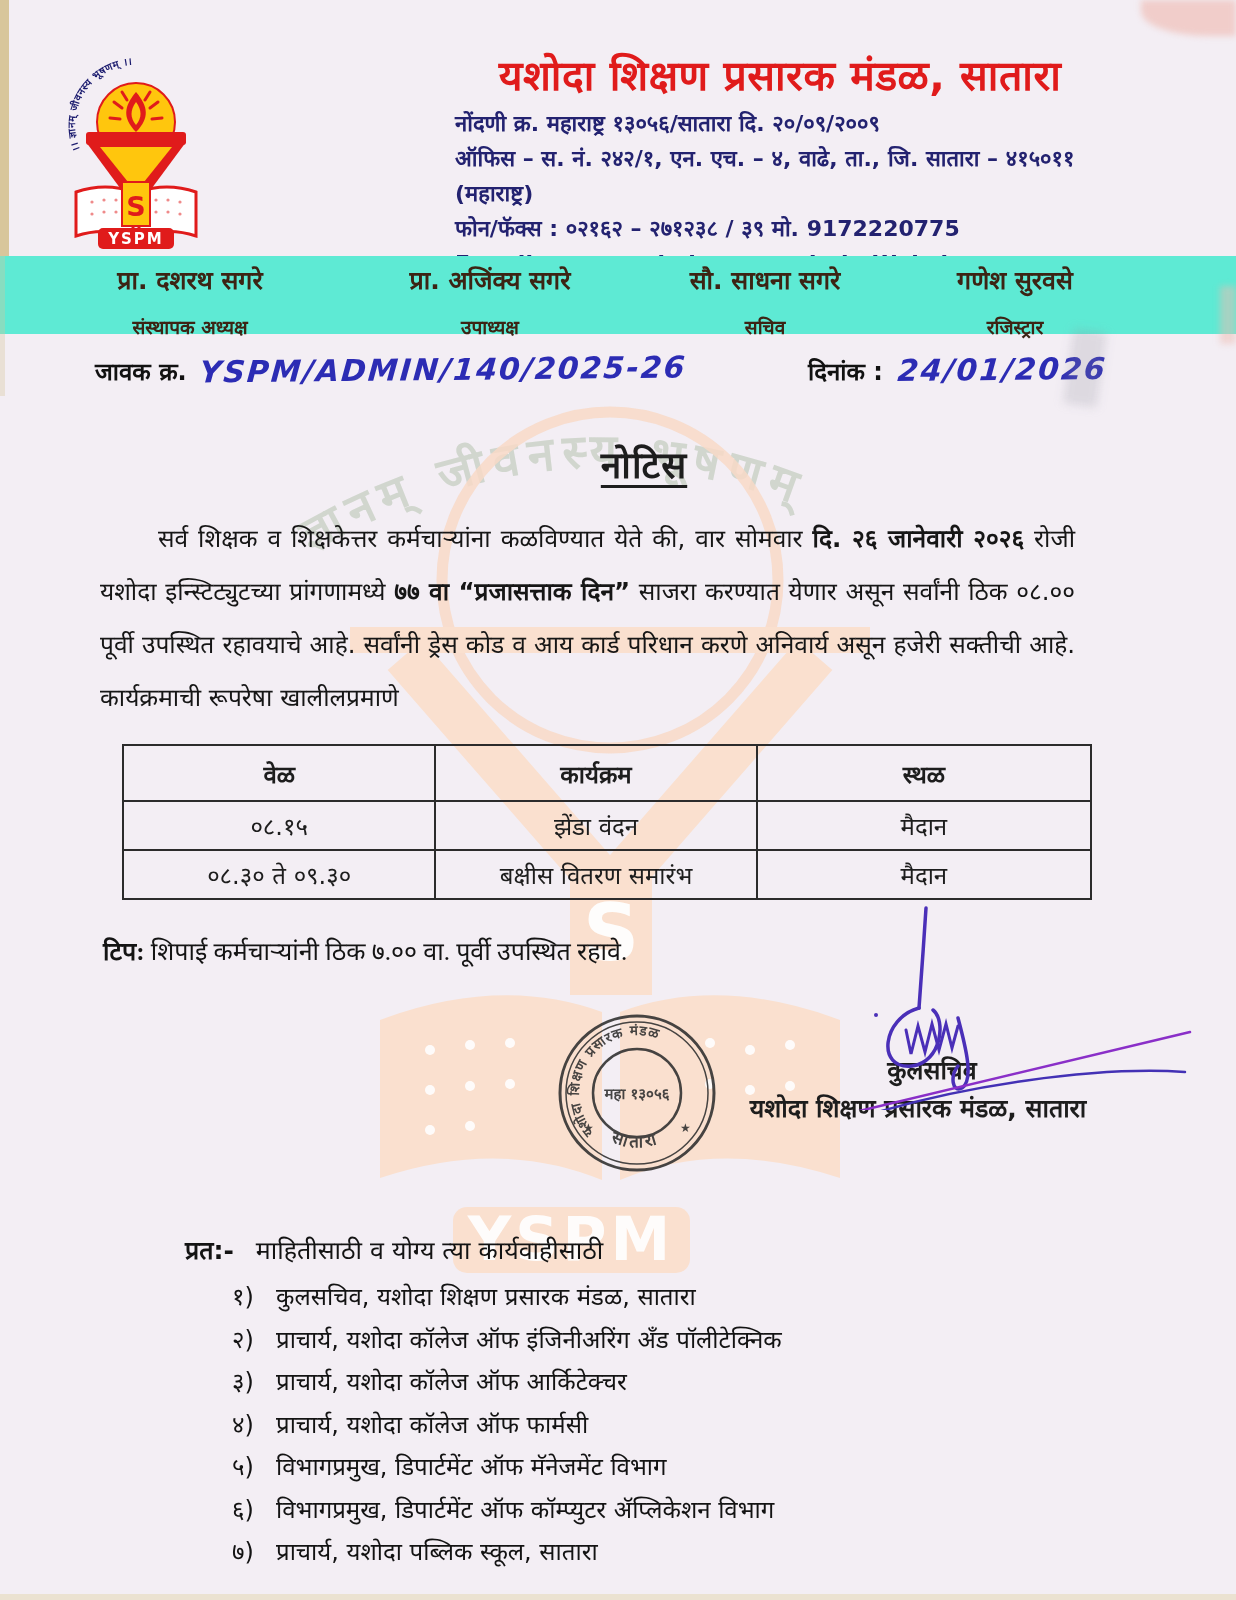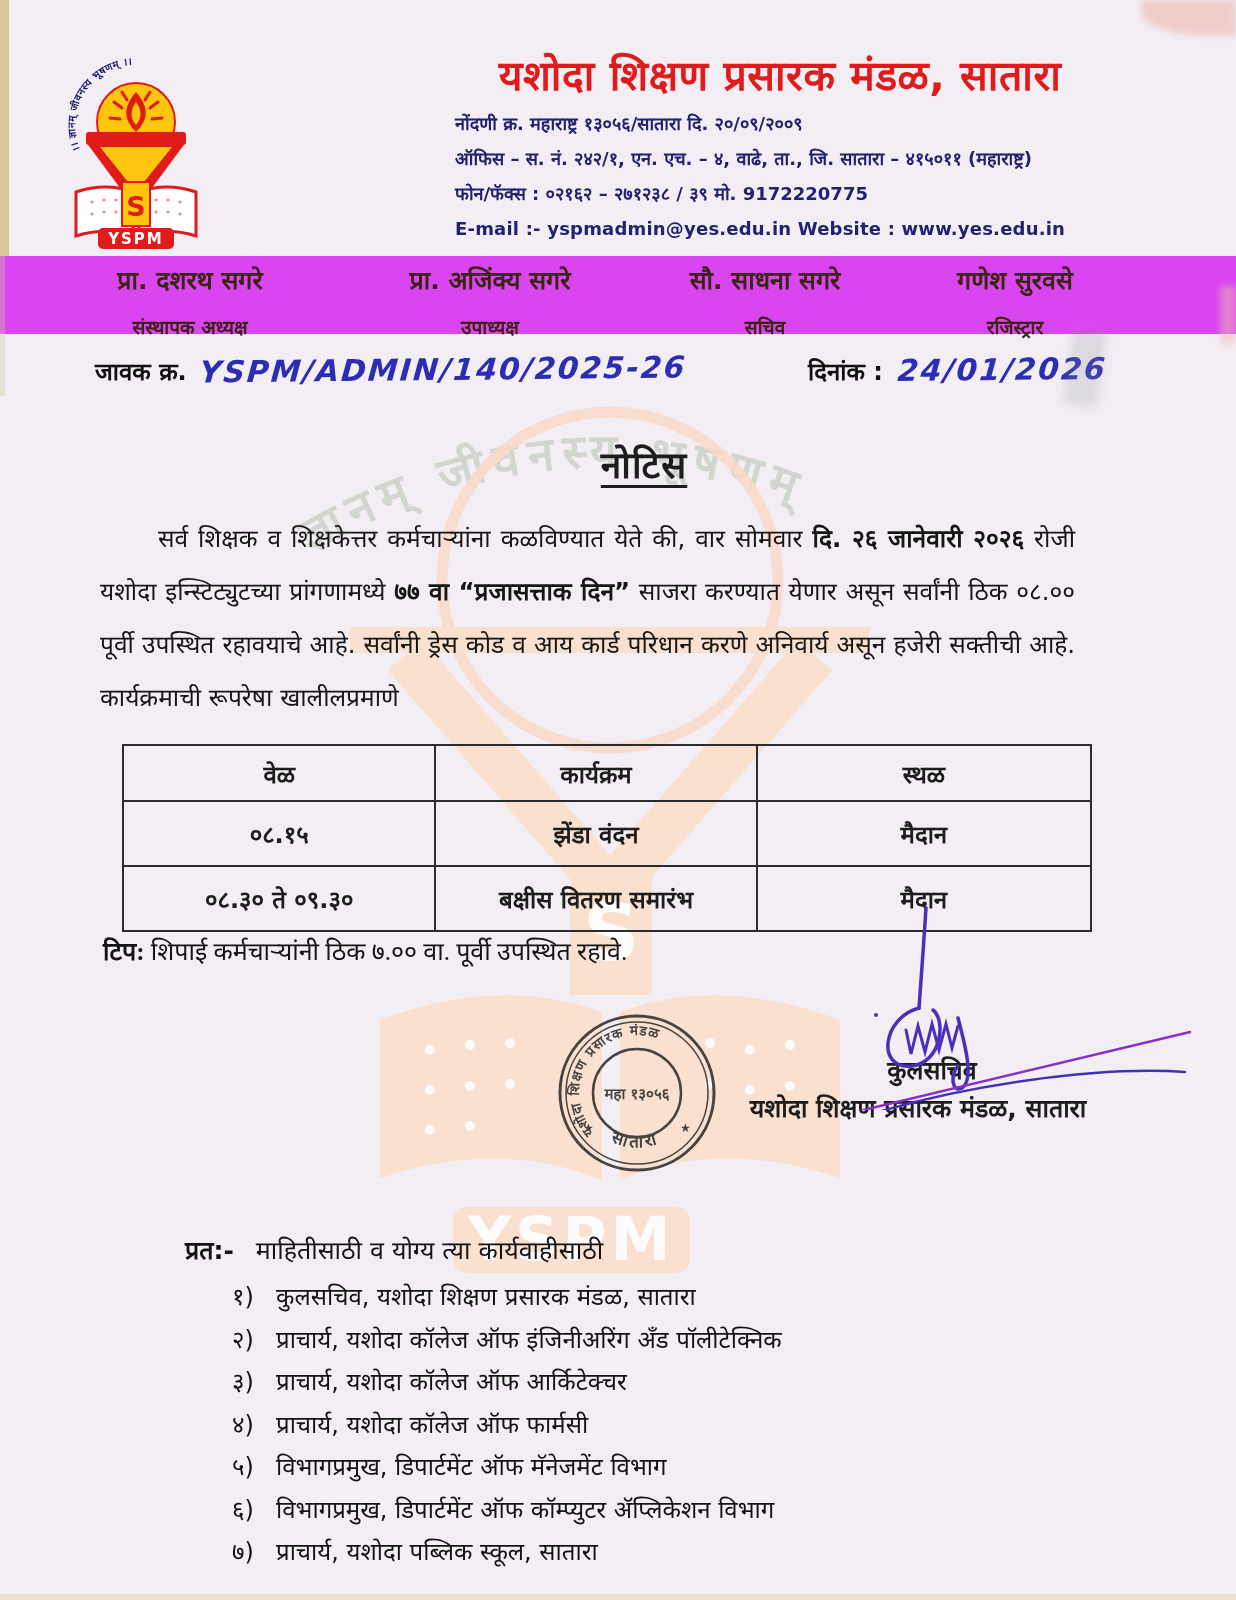--- a/index.html
+++ b/index.html
@@ -17,25 +17,25 @@
   .edge-left2 { left:0; top:256px; width:5px; height:140px; background:rgba(216,198,155,.35); }
   .smudge-tr  { right:0; top:0; width:95px; height:36px; background:rgba(238,178,168,.55); border-radius:0 0 0 70%; filter:blur(3px); }
   .smudge-r1  { right:0; top:286px; width:16px; height:58px; background:rgba(238,188,178,.5); filter:blur(3px); }
   .smudge-gray{ left:1068px; top:330px; width:34px; height:76px; background:rgba(140,140,155,.22); filter:blur(5px); transform:rotate(8deg); }
   .edge-bottom{ left:0; bottom:0; width:100%; height:6px; background:rgba(228,216,180,.55); }
 
   
   .org-title { left:430px; top:46px; width:700px; text-align:center;
     font-size:41px; font-weight:bold; color:#e01b1b; letter-spacing:0.5px; }
   .contact { left:455px; top:106px; width:700px; color:#232270;
-    font-weight:bold; font-size:18px; line-height:35px; }
+    font-weight:bold; font-size:22px; line-height:35px; }
   .contact .lat { letter-spacing:0.2px; }
 
   
-  .band { left:0; top:256px; width:1236px; height:78px; background:#d946ef; }
+  .band { left:0; top:256px; width:1236px; height:78px; background:#5eead4; }
   .official { position:absolute; top:10px; text-align:center; color:#3c2414; }
   .official .nm { font-size:25px; font-weight:bold; line-height:30px; }
   .official .rl { font-size:19px; font-weight:bold; line-height:28px;margin-top:17px; }
 
   
   .ref-label { font-size:24px; font-weight:bold; color:#111; }
   .hand { color:#2c2cb4; font-size:30px; font-weight:bold; font-style:italic;
     letter-spacing:2px; transform:skewX(-5deg) rotate(-0.6deg); display:inline-block; }
 
   
@@ -43,21 +43,21 @@
     font-size:37px; font-weight:bold; text-decoration:underline;
     text-underline-offset:7px; text-decoration-thickness:3px; letter-spacing:1px;margin-left:44px; }
   .body-par { left:100px; top:512px; width:975px; font-size:24.5px;
     line-height:53px; text-align:justify; text-indent:58px; color:#161616; }
   .seg-b { font-weight:bold; }
 
   
   .sched { left:122px; top:744px; width:970px; border-collapse:collapse; }
   .sched th, .sched td { border:2px solid #2b2b2b; text-align:center; font-size:24px; }
   .sched th { height:56px; font-weight:bold;margin-top:12px; }
-  .sched td { height:65px; font-weight:bold; }
+  .sched td { height:49px; font-weight:normal; }
   .sched .c0 { width:313px; } .sched .c1 { width:322px; } .sched .c2 { width:335px; }
 
   .tip { left:103px; top:933px; font-size:25px; color:#141414;font-family:Liberation Serif, serif; }
   .tip b { font-weight:bold; }
 
   
   .sig-title { left:852px; top:1052px; width:160px; text-align:center; font-size:25px; font-weight:bold; }
   .sig-org   { left:738px; top:1090px; width:360px; text-align:center; font-size:25px; font-weight:bold; }
 
   

